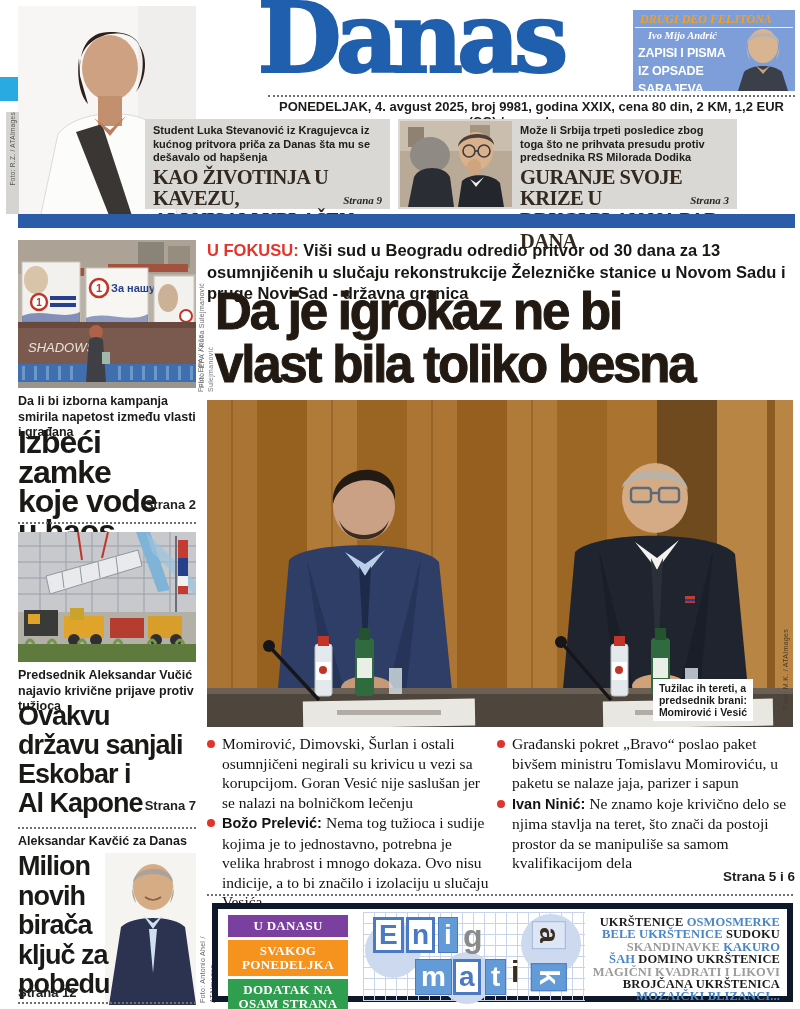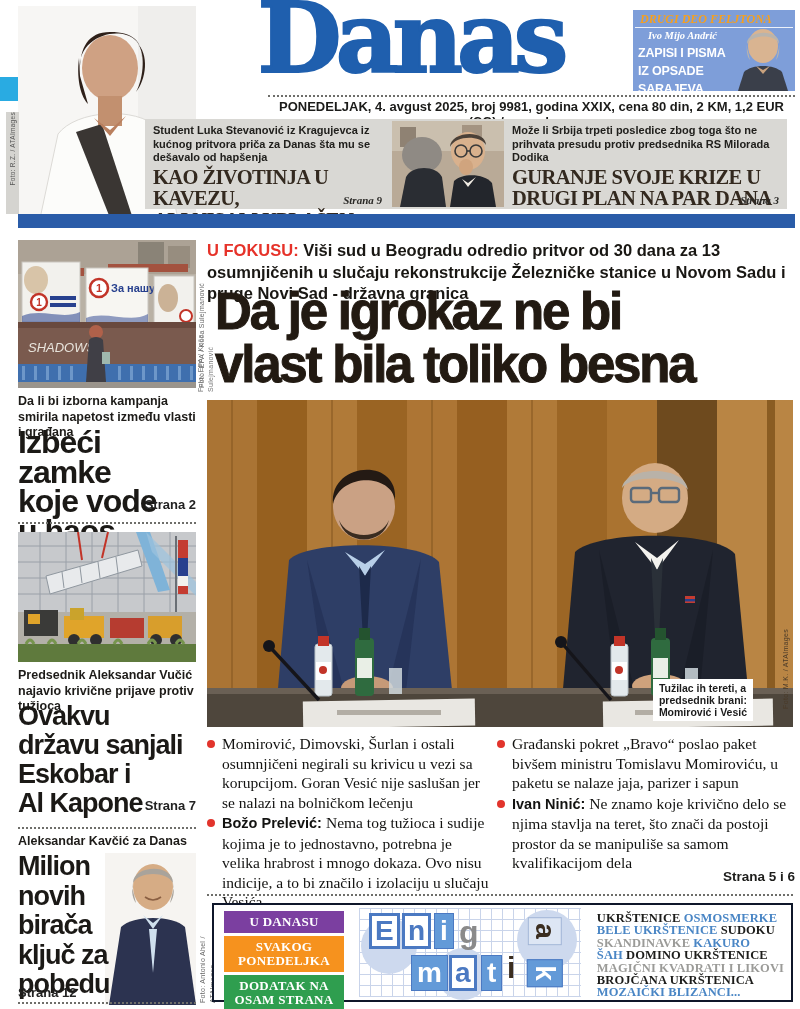--- a/index.html
+++ b/index.html
@@ -26,21 +26,21 @@
   .felj-title{color:#fff;font-weight:bold;font-size:12.5px;line-height:18px;letter-spacing:-.2px;
       padding:1px 5px;white-space:pre-line;width:105px}
   .felj-page{color:#44598c;font-weight:bold;font-size:9px;padding:2px 5px}
   .felj-portrait{right:1px;top:12px;width:62px;height:69px}
   .mast-dotted{left:268px;top:95px;width:527px}
   .dateline{left:268px;top:99px;width:527px;text-align:center;font-size:13px;font-weight:600;color:#1b1b19}
 
   
   .teaser{top:119px;height:90px;background:#d9d8d4;position:absolute}
   .teaser1{left:145px;width:245px}
-  .teaser2{left:390px;width:397px}
+  .teaser2{left:398px;width:339px}
   .t-kick{font-size:11px;font-weight:bold;line-height:13.5px;color:#21201d;padding:5px 8px 2px}
   .t-head{font-family:"Liberation Serif",serif;font-weight:bold;font-size:20.5px;line-height:21.5px;
       letter-spacing:-.6px;color:#33291f;padding:0 8px;white-space:pre-line}
   .t-page{position:absolute;right:8px;bottom:3px;font-family:"Liberation Serif",serif;font-style:italic;
       font-weight:bold;font-size:11px;color:#2b2a27}
   .t2-photo{left:2px;top:2px;width:112px;height:86px}
   .t2-text{margin-left:114px}
   .bluebar{left:18px;top:214px;width:777px;height:14px;background:#2a5ca8}
 
   
@@ -69,21 +69,21 @@
   .bcol2{left:497px;width:298px}
   .bullets ul{list-style:none}
   .bullets li{position:relative;padding-left:15px;font-family:"Liberation Serif",serif;
       font-size:15.5px;line-height:19.5px;color:#131311;margin-bottom:1px}
   .bullets li::before{content:"";position:absolute;left:0;top:6px;width:8px;height:8px;border-radius:50%;background:#e2342c}
   .bullets .lead{font-family:"Liberation Sans",sans-serif;font-weight:bold;font-size:14.5px}
   .bullet-page{left:497px;top:869px;width:298px;text-align:right;font-size:13.5px;font-weight:bold;color:#1d1d1b}
   .bullets-dotted{left:207px;top:894px;width:586px}
 
   
-  .strip{left:212px;top:903px;width:581px;height:99px;border:2px solid #0f172a;background:#fff}
+  .strip{left:212px;top:903px;width:581px;height:99px;border:6px solid #0f172a;background:#fff}
   .badges{position:absolute;left:10px;top:6px;width:120px}
   .badge{color:#fff;font-family:"Liberation Serif",serif;font-weight:bold;text-align:center;
       white-space:pre-line;font-size:13px;line-height:14px;padding:4px 0;margin-bottom:3px;letter-spacing:.3px}
   .badge-0{background:#7b3fa0}
   .badge-1{background:#f6921e}
   .badge-2{background:#2f9e4f}
   .enig{position:absolute;left:145px;top:3px;width:222px;height:89px;background:
       repeating-linear-gradient(0deg,#c9d4ea 0 1px,transparent 1px 11px),
       repeating-linear-gradient(90deg,#c9d4ea 0 1px,transparent 1px 11px)}
   .enig-circle{position:absolute;border-radius:50%;background:#cdd9ee}
@@ -94,21 +94,21 @@
   .lt-outline{background:#fff;border:3px solid #4b79c2;color:#4b79c2;padding:1px 3px}
   .lt-solid{background:#639ad8;color:#fff;padding:3px 5px;border:1px solid #4b79c2}
   .lt-gray{color:#8a8a8a;font-size:32px}
   .lt-dark{color:#3a2d20;font-size:30px}
   .lt-palerot{background:#dde6f4;color:#3a2d20;padding:2px 5px;border:1px solid #9fb4d6;transform:rotate(90deg)}
   .lt-solidrot{background:#639ad8;color:#fff;padding:3px 5px;border:1px solid #4b79c2;transform:rotate(90deg)}
   .lt-pos-0{left:10px;top:5px}.lt-pos-1{left:43px;top:5px}.lt-pos-2{left:75px;top:5px}
   .lt-pos-3{left:100px;top:8px}.lt-pos-4{left:52px;top:47px}.lt-pos-5{left:90px;top:47px}
   .lt-pos-6{left:122px;top:47px}.lt-pos-7{left:148px;top:45px}
   .lt-pos-8{left:172px;top:47px}.lt-pos-9{left:172px;top:6px}
-  .pz{position:absolute;right:7px;top:7px;font-family:"Liberation Serif",serif;
+  .pz{position:absolute;right:7px;top:7px;text-align:right;font-family:"Liberation Serif",serif;
       font-weight:bold;font-size:12.5px;line-height:12.4px;letter-spacing:.1px}
   .c-k{color:#1d1d1b}.c-b{color:#4a86c5}.c-g{color:#9b9b98}
 
   .lc-bottom-dotted{left:18px;top:1002px;width:178px}
 </style>
 </head>
 <body>
 
 <div class="page">
 

